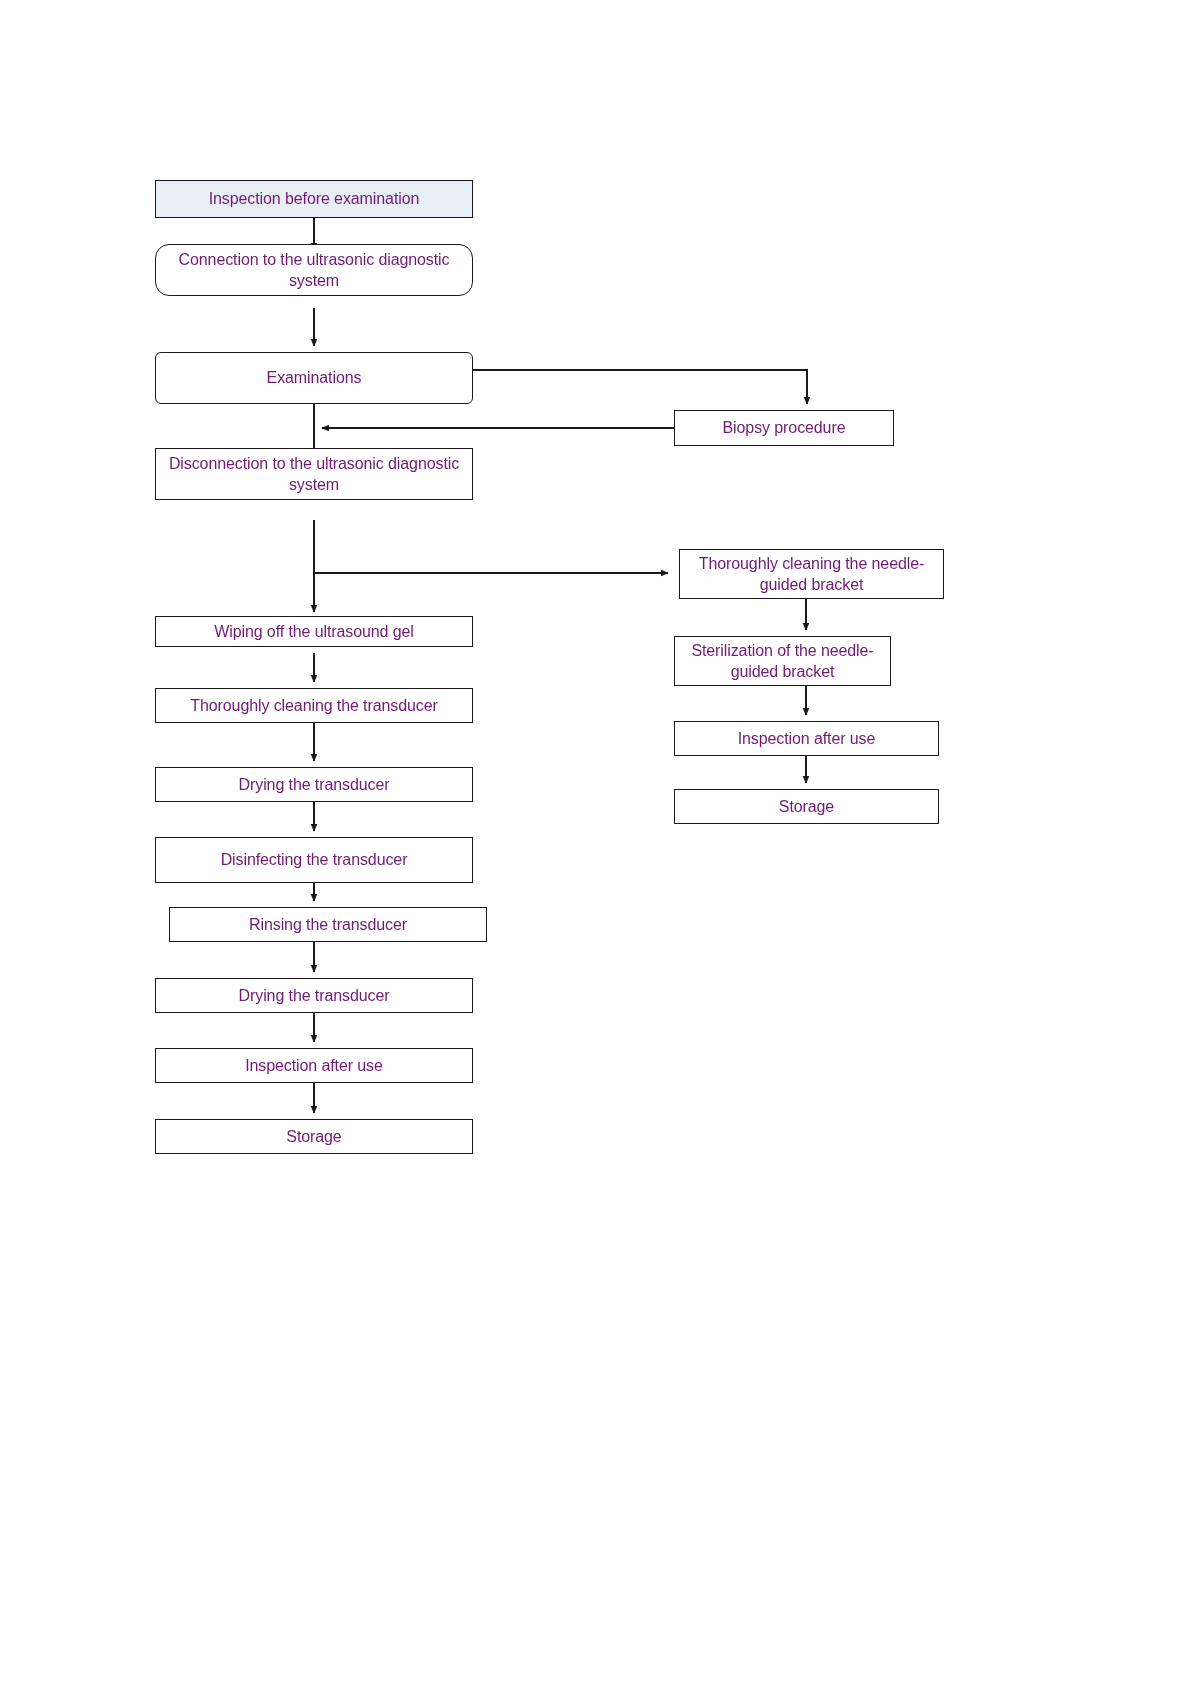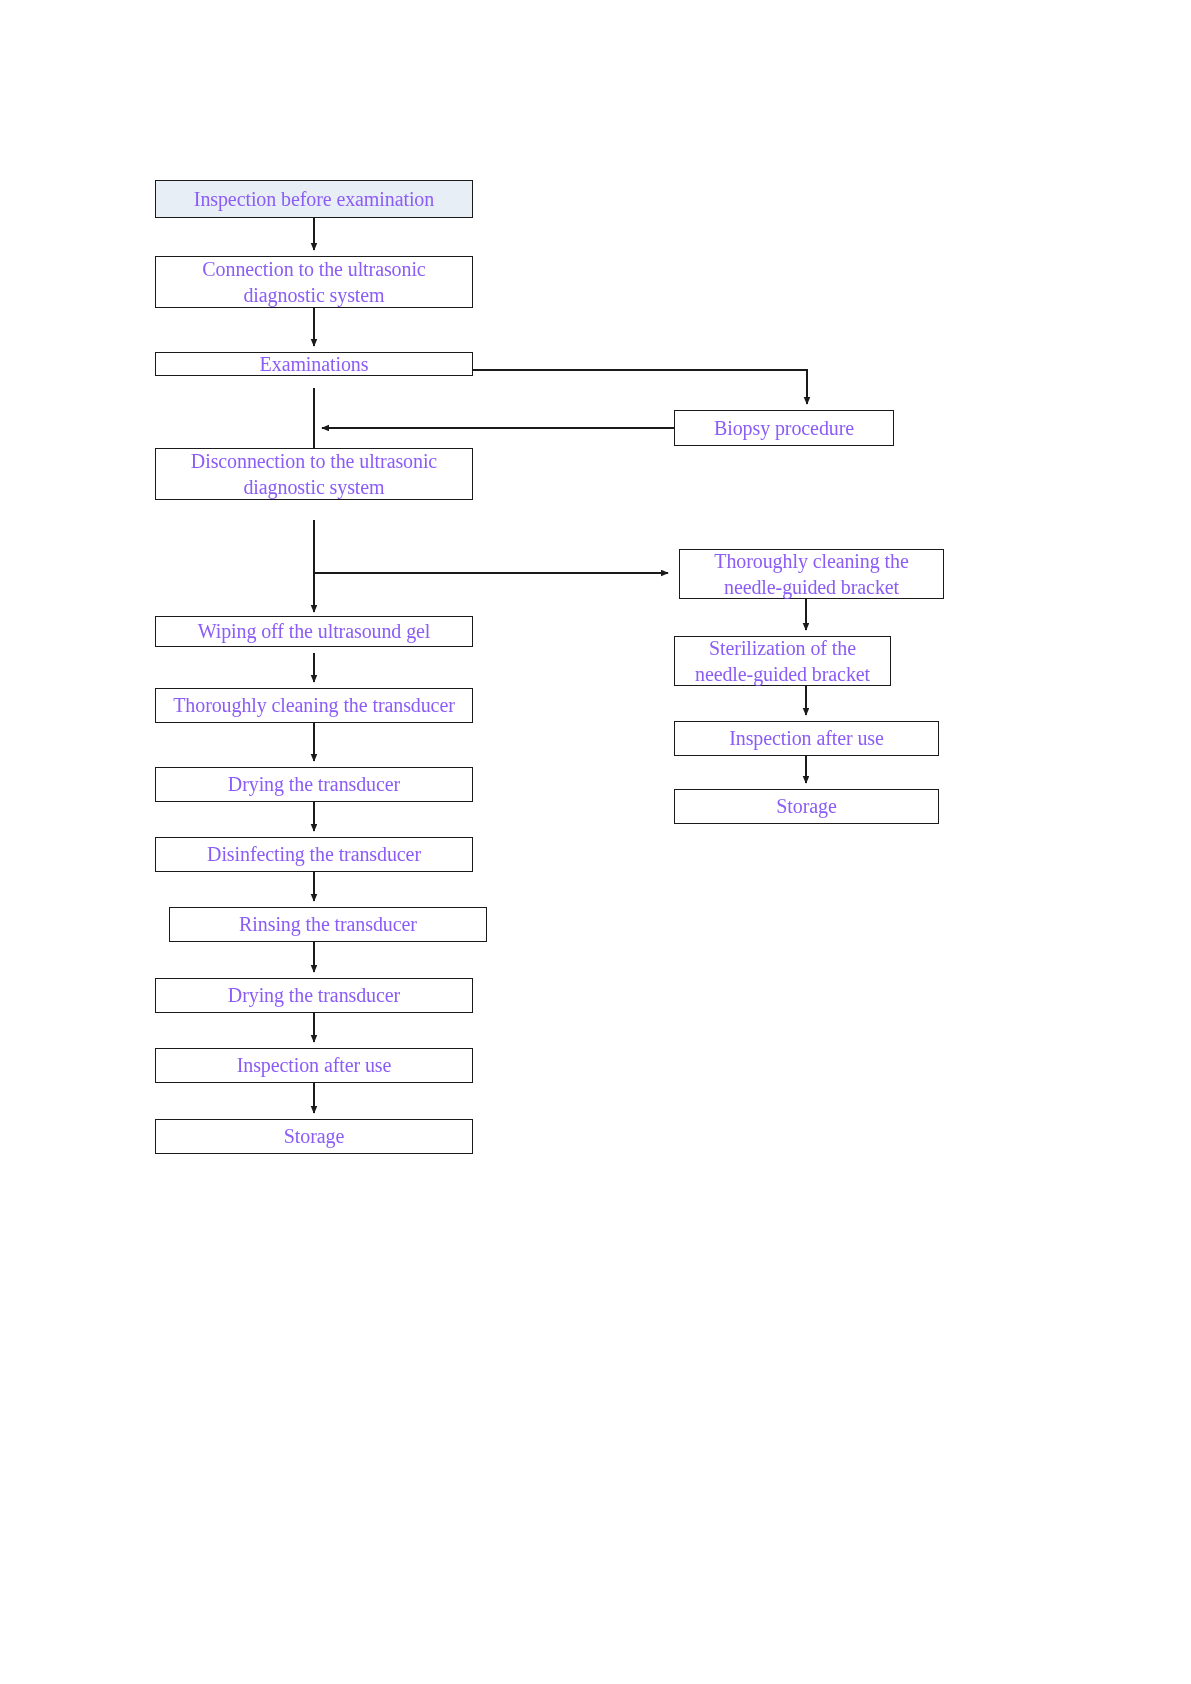--- a/index.html
+++ b/index.html
@@ -23,23 +23,23 @@
   }
   .node-box {
     position: absolute;
     box-sizing: border-box;
     border: 1.6px solid #1a1a1a;
     background: #ffffff;
     display: flex;
     align-items: center;
     justify-content: center;
     text-align: center;
-    color: #8b5cf6;
-    font-family: Liberation Serif, serif;
-    font-size: 20px;
+    color: #701a75;
+    font-family: Liberation Sans, sans-serif;
+    font-size: 16px;
     line-height: 1.32;
     letter-spacing: -0.1px;
     padding: 0 8px;
   }
   .node-box.highlight {
     background: #e8eef6;
   }
   .node-label {
     display: block;
     width: 100%;
@@ -94,25 +94,25 @@
 
     <line x1="806" y1="756" x2="806" y2="783" marker-end="url(#arrowhead)"></line>
 
   </g>
 </svg>
 
 <div class="node-box highlight" style="left:155px; top:180px; width:318px; height:38px;">
   <span class="node-label">Inspection before examination</span>
 </div>
 
-<div class="node-box" style="left:155px; top:256px; width:318px; height:52px;">
+<div class="node-box" style="left:155px; top:244px; width:318px; height:52px;border-radius:14px;">
   <span class="node-label">Connection to the ultrasonic diagnostic system</span>
 </div>
 
-<div class="node-box" style="left:155px; top:352px; width:318px; height:24px;">
+<div class="node-box" style="left:155px; top:352px; width:318px; height:52px;border-radius:6px;">
   <span class="node-label">Examinations</span>
 </div>
 
 <div class="node-box" style="left:674px; top:410px; width:220px; height:36px;">
   <span class="node-label">Biopsy procedure</span>
 </div>
 
 <div class="node-box" style="left:155px; top:448px; width:318px; height:52px;">
   <span class="node-label">Disconnection to the ultrasonic diagnostic system</span>
 </div>
@@ -138,21 +138,21 @@
 </div>
 
 <div class="node-box" style="left:155px; top:767px; width:318px; height:35px;">
   <span class="node-label">Drying the transducer</span>
 </div>
 
 <div class="node-box" style="left:674px; top:789px; width:265px; height:35px;">
   <span class="node-label">Storage</span>
 </div>
 
-<div class="node-box" style="left:155px; top:837px; width:318px; height:35px;">
+<div class="node-box" style="left:155px; top:837px; width:318px; height:46px;">
   <span class="node-label">Disinfecting the transducer</span>
 </div>
 
 <div class="node-box" style="left:155px; top:907px; width:318px; height:35px;margin-left:14px;">
   <span class="node-label">Rinsing the transducer</span>
 </div>
 
 <div class="node-box" style="left:155px; top:978px; width:318px; height:35px;">
   <span class="node-label">Drying the transducer</span>
 </div>

